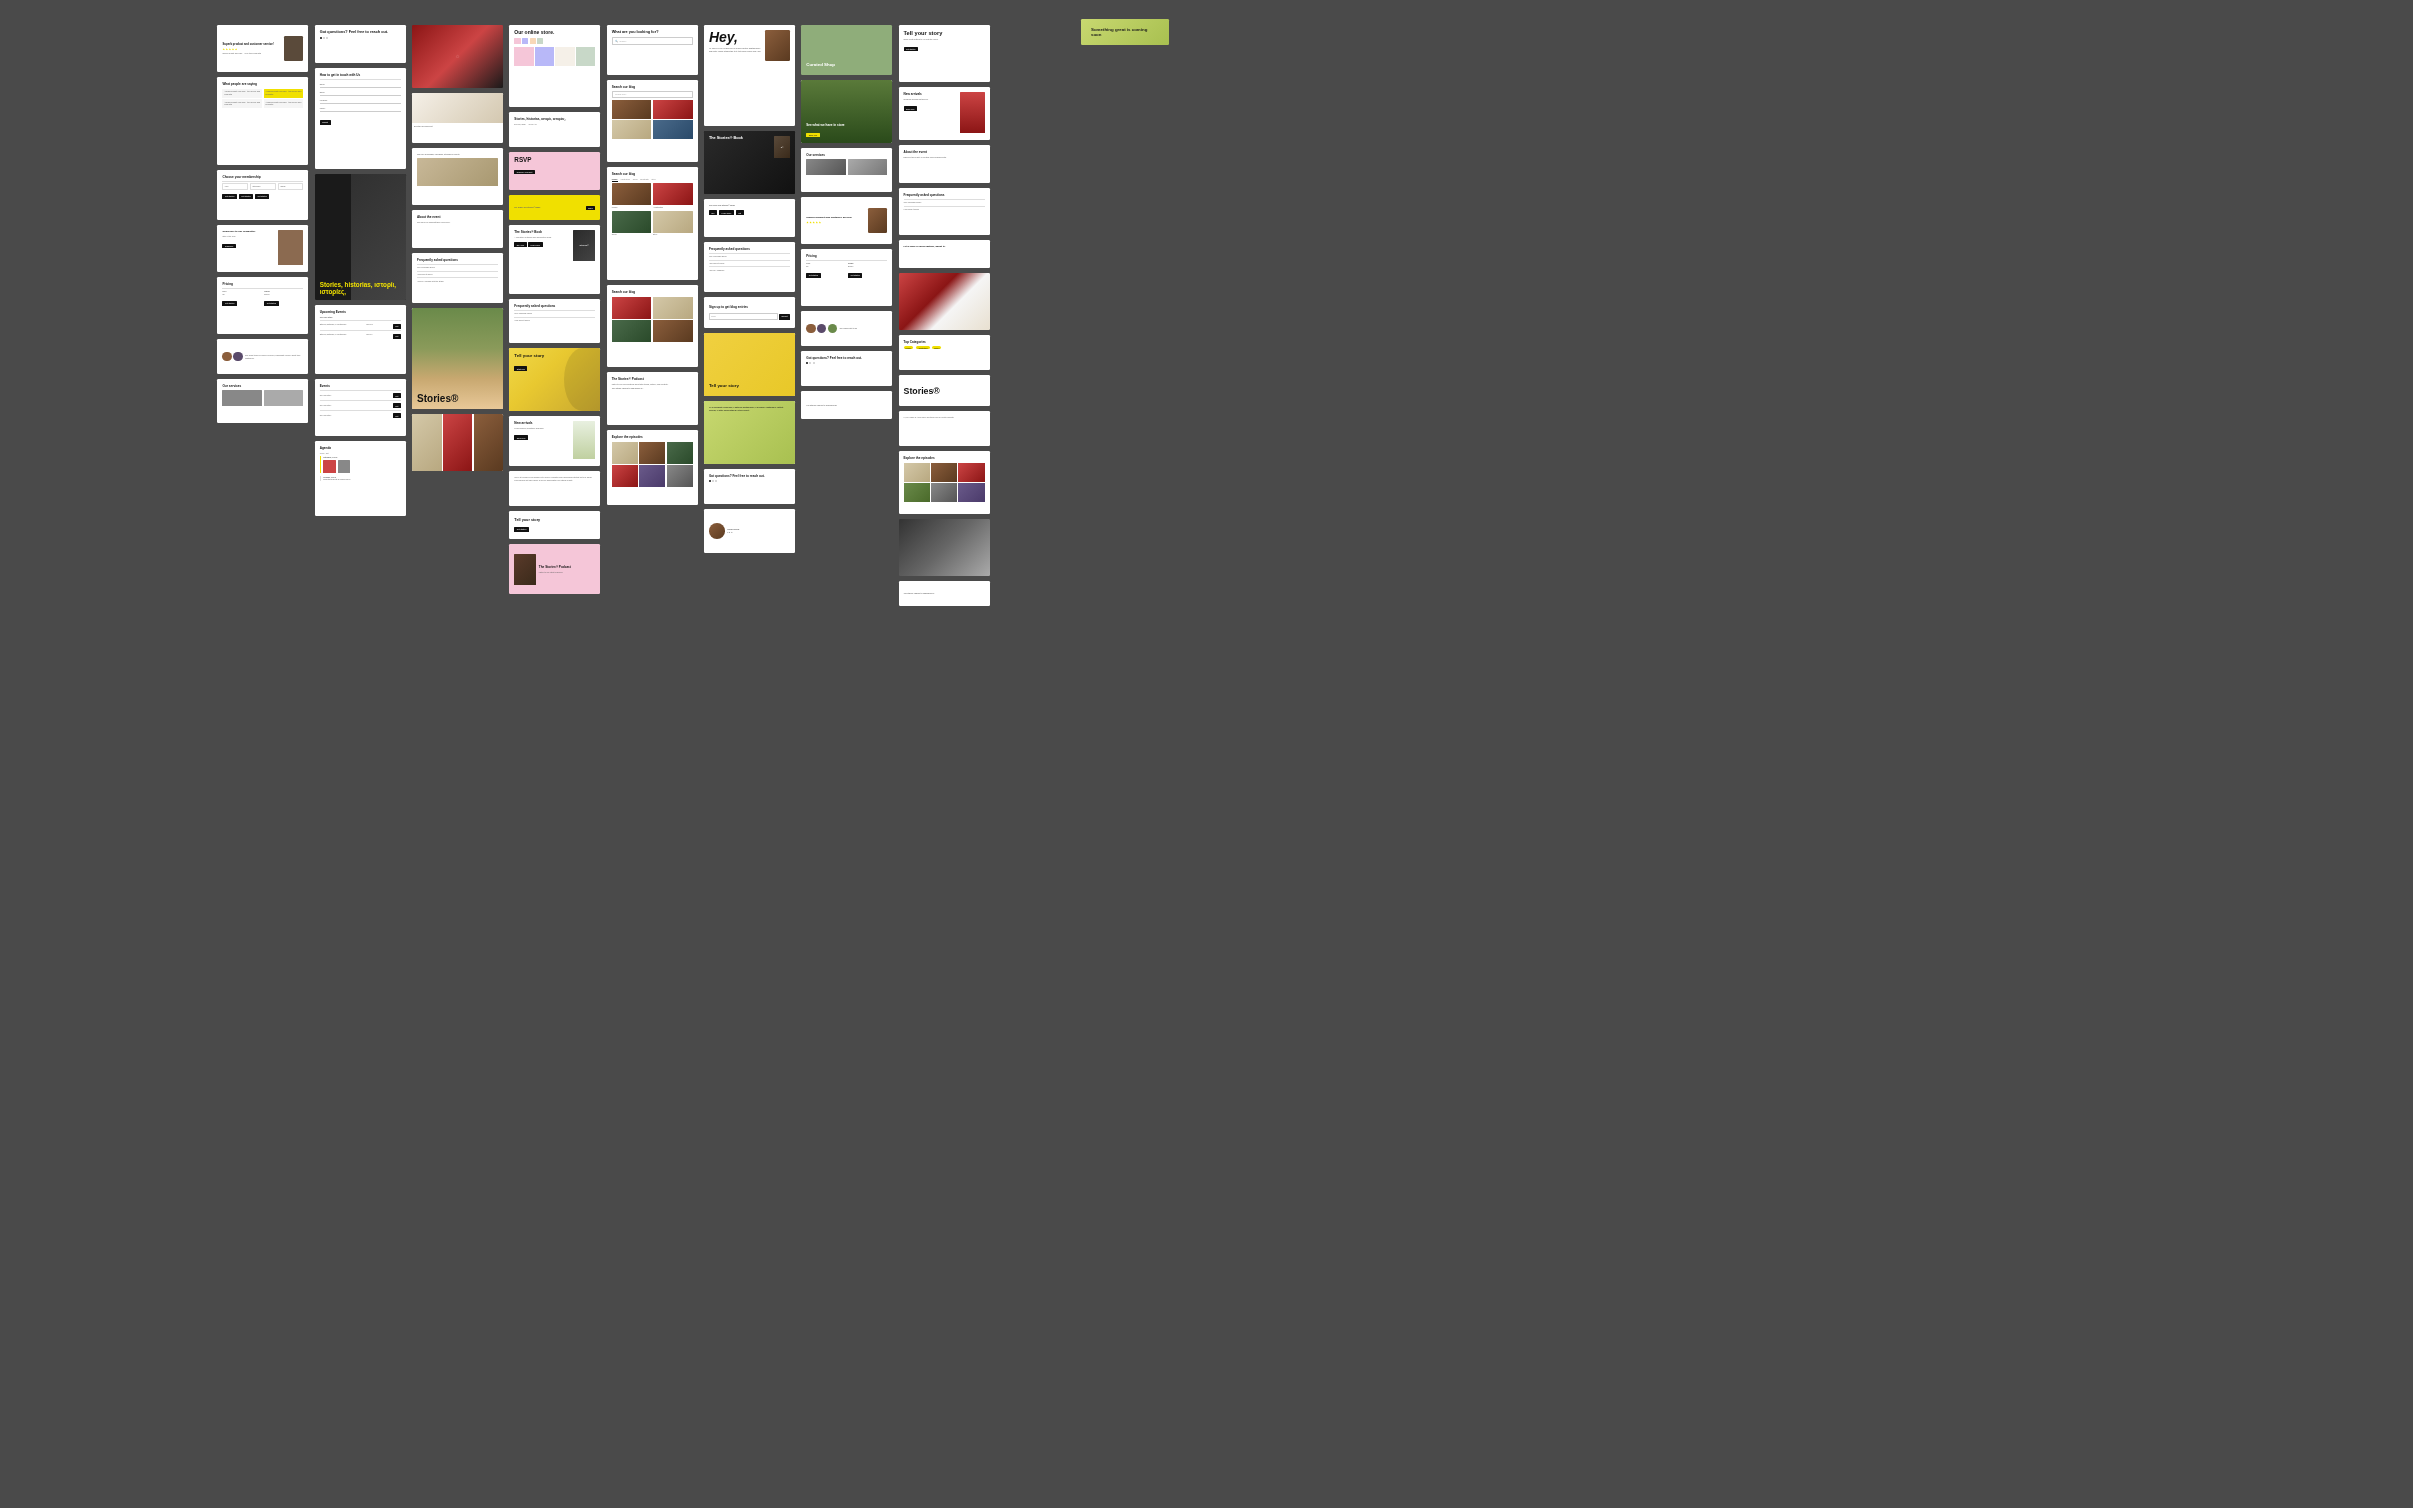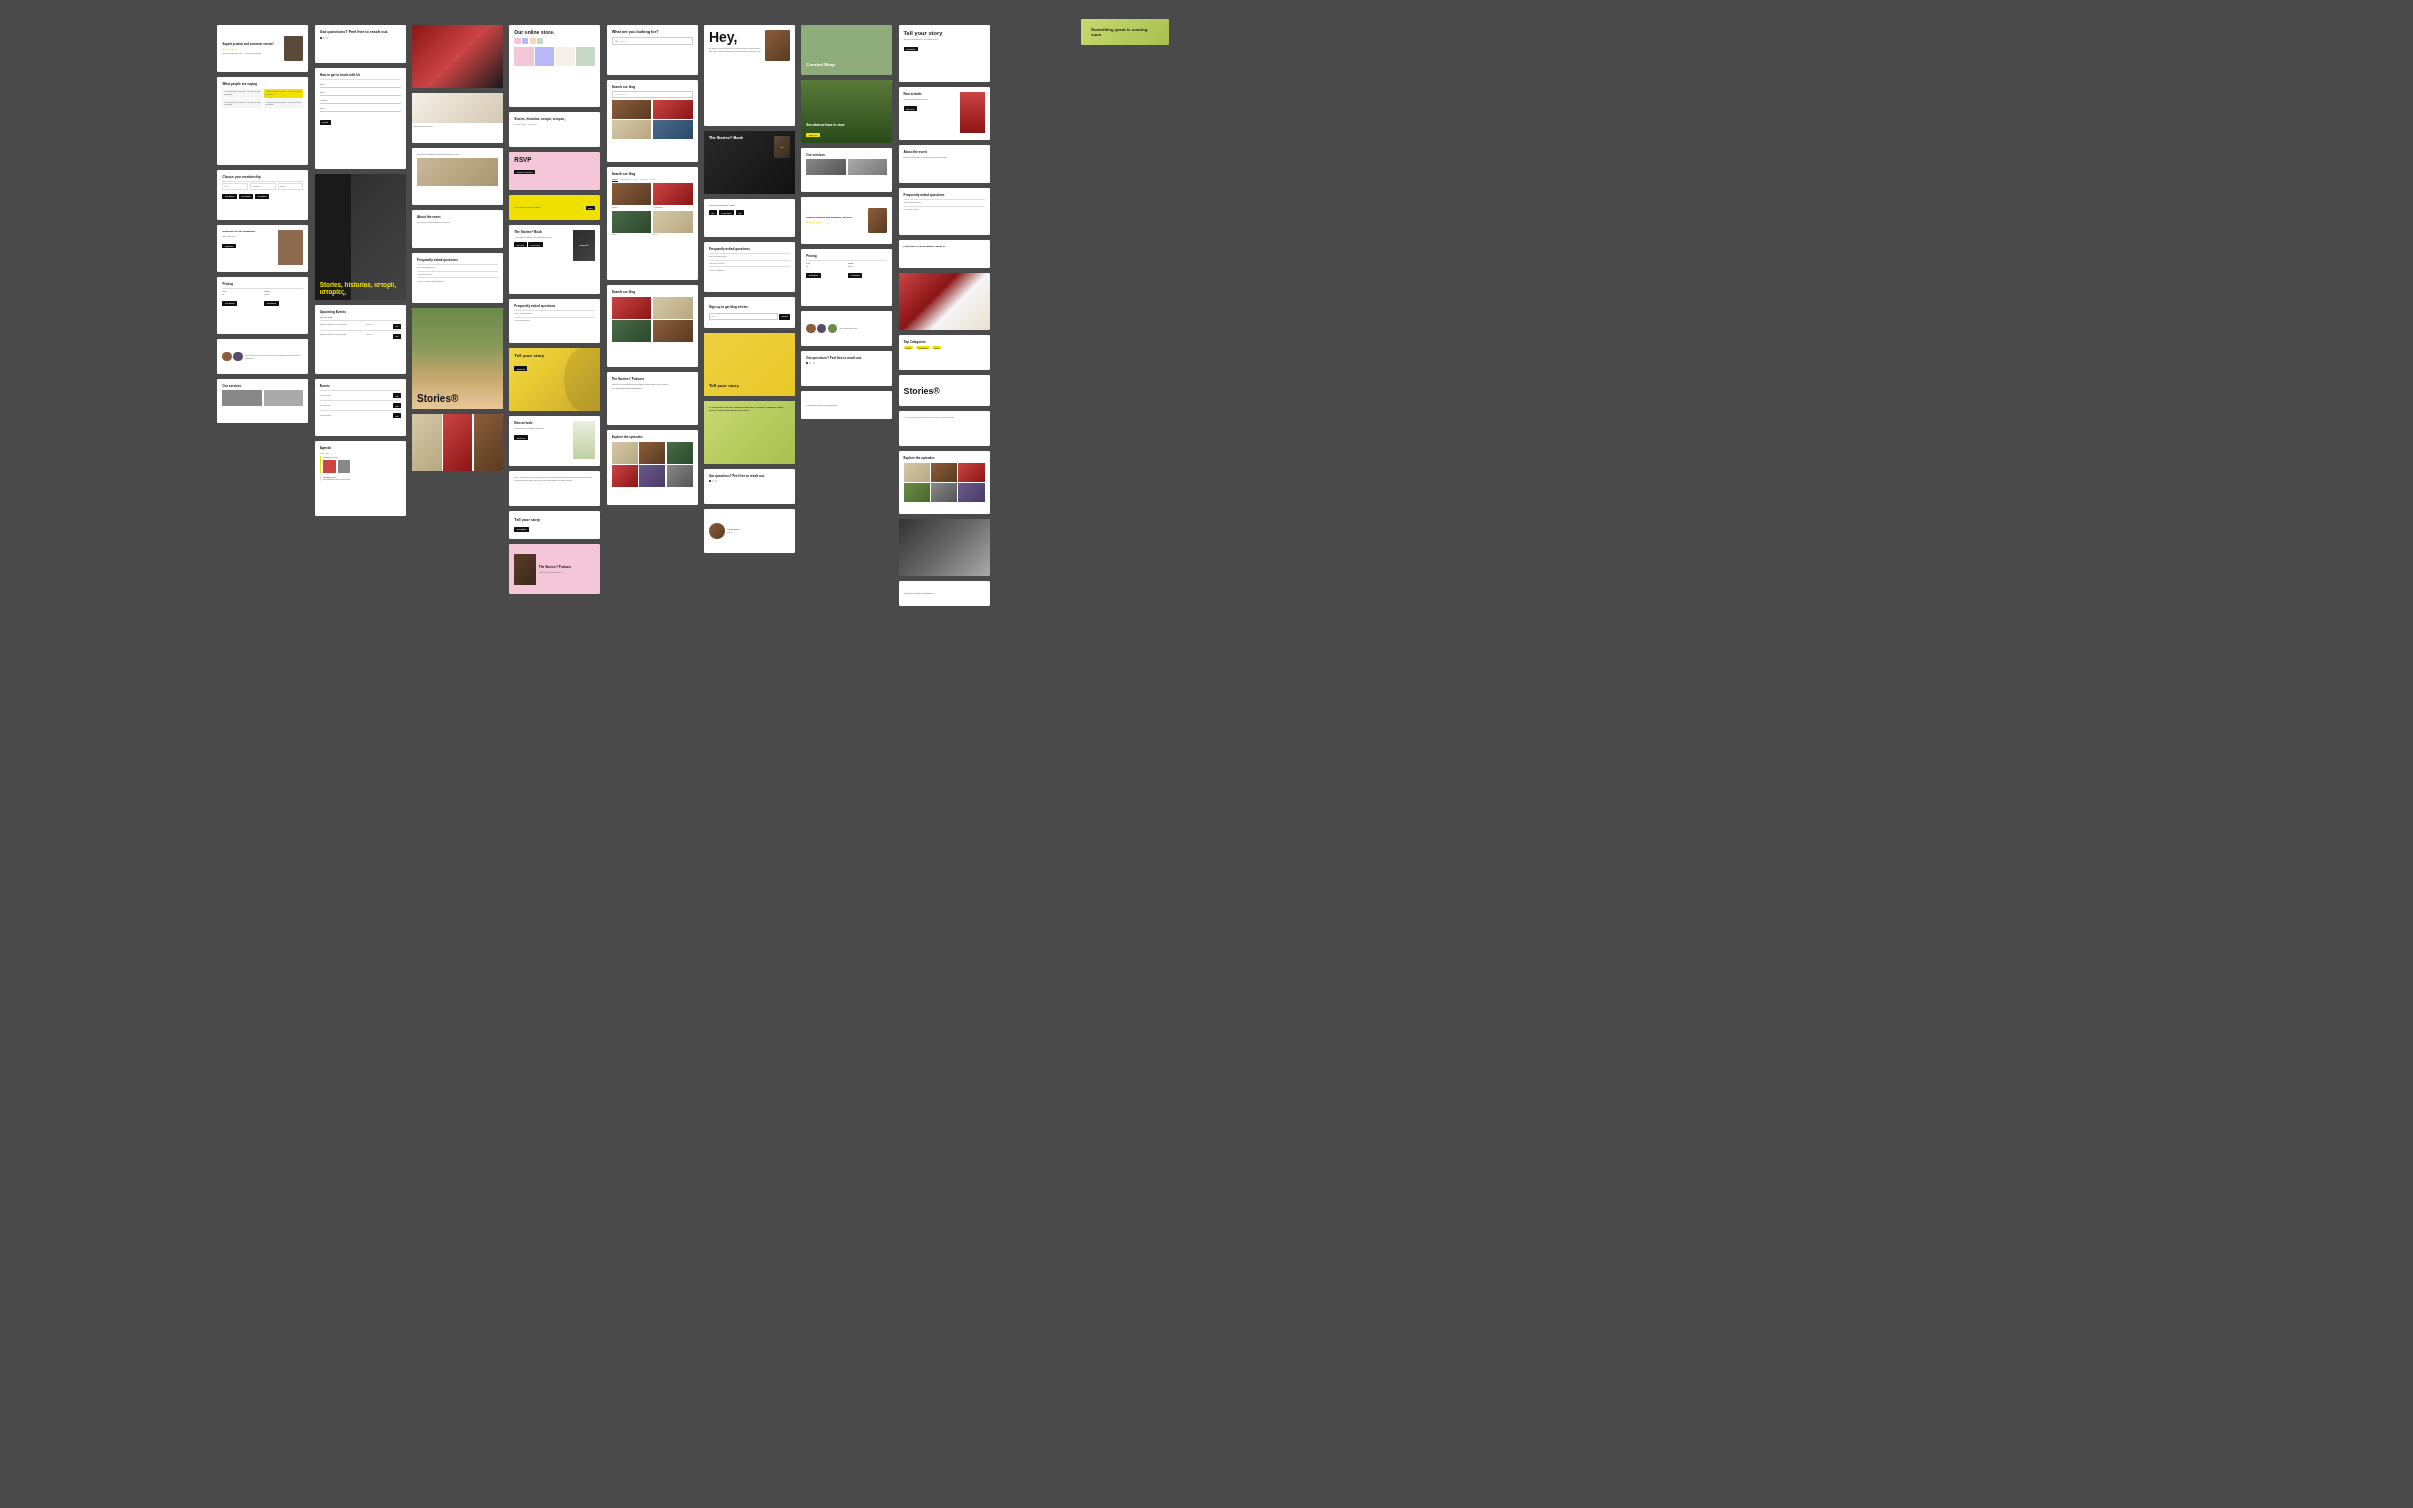--- a/index.html
+++ b/index.html
@@ -627,21 +627,21 @@
         </div>
       </div>
     </div>
 
   </div>
 
   <div class="column col-6">
 
     <div class="card" style="height:101px;overflow:hidden;">
       <div class="card-content" style="display:flex;gap:3.1px;">
-        <div style="flex:1;">
+        <div style="flex:1;font-style:italic;">
           <div style="font-size:14px;font-weight:900;color:#111;line-height:1.0;">Hey,</div>
           <div class="card-text-sm" style="margin-top:3.1px;">My name is Max Millard and I'm a documentary photographer and writer. Some introductory text that helps explain who I am.</div>
         </div>
         <div style="width:25px;height:31px;background:linear-gradient(135deg,#8b5e3c,#5a3a20);border-radius:1.3px;flex-shrink:0;"></div>
       </div>
     </div>
 
     <div class="card" style="height:63px;background:#1a1a1a;overflow:hidden;position:relative;">
       <div style="position:absolute;inset:0;background:linear-gradient(135deg,#2a2a2a,#111);"></div>
       <div style="position:absolute;left:5px;top:5px;right:5px;">

